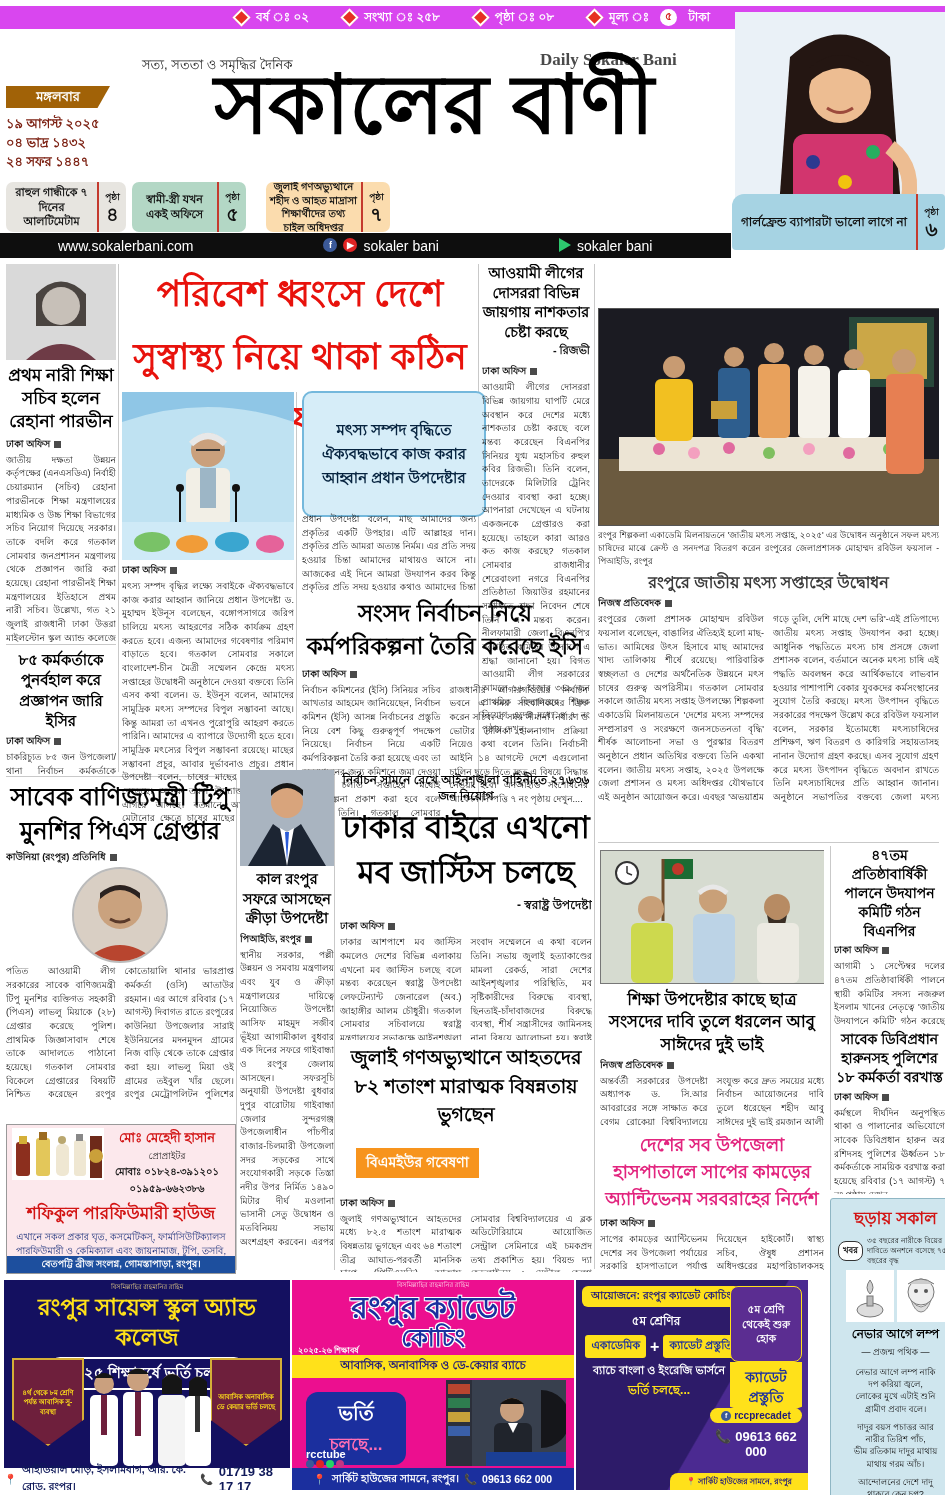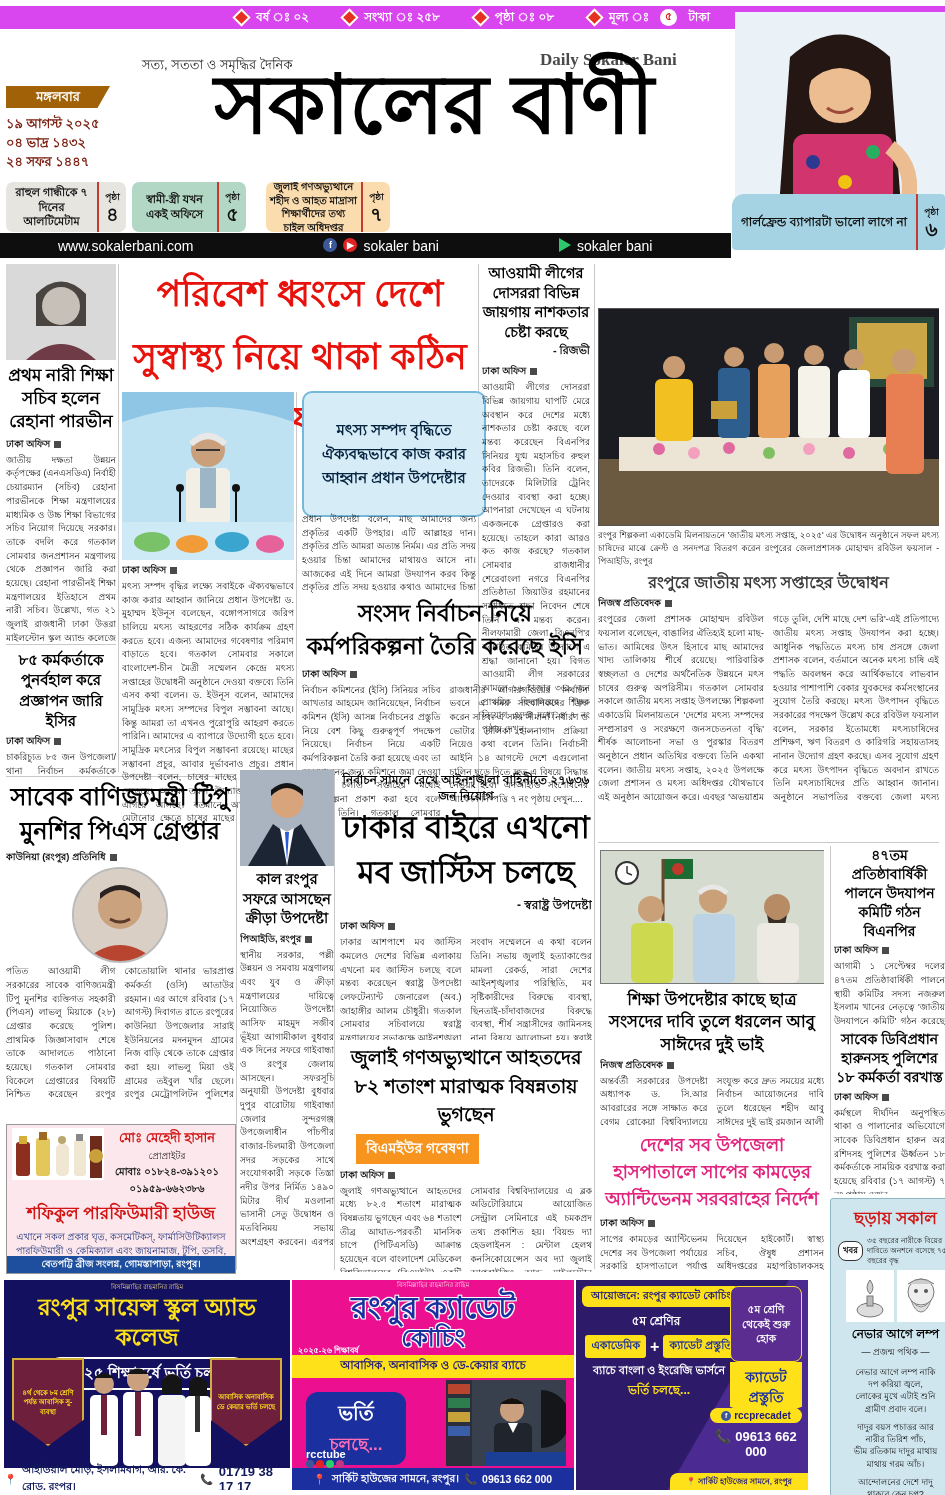--- a/index.html
+++ b/index.html
@@ -390,21 +390,21 @@
     <div class="attr" style="font-size:12px;">- স্বরাষ্ট্র উপদেষ্টা</div>
     <div class="byline">
         <span>ঢাকা অফিস</span>
         <span class="bmark"></span>
       </div>
     <div class="body cols2" style="height:126px;">ঢাকার আশপাশে মব জাস্টিস কমলেও দেশের বিভিন্ন এলাকায় এখনো মব জাস্টিস চলছে বলে মন্তব্য করেছেন স্বরাষ্ট্র উপদেষ্টা লেফটেন্যান্ট জেনারেল (অব.) জাহাঙ্গীর আলম চৌধুরী। গতকাল সোমবার সচিবালয়ে স্বরাষ্ট্র মন্ত্রণালয়ের সভাকক্ষে আইনশৃঙ্খলা বাহিনীর ১২তম সভা শেষে এক সংবাদ সম্মেলনে এ কথা বলেন তিনি। সভায় জুলাই হত্যাকাণ্ডের মামলা রেকর্ড, সারা দেশের আইনশৃঙ্খলার পরিস্থিতি, মব সৃষ্টিকারীদের বিরুদ্ধে ব্যবস্থা, ছিনতাই-চাঁদাবাজদের বিরুদ্ধে ব্যবস্থা, শীর্ষ সন্ত্রাসীদের জামিনসহ নানা বিষয়ে আলোচনা হয়। স্বরাষ্ট্র উপদেষ্টা বলেন, নির্বাচনের আগে আমরা ১৫ হাজার ৮৫১ জন পুলিশ সদস্য নিয়োগ দিয়েছি। বিজিবিতে ৪ হাজার ৪৬৯ জন, আনসারে ৫ হাজার ৫৫১ জন, কারা ১ হাজার ৫৫৮ জন এবং ফায়ার সার্ভিস ও সিভিল ডিফেন্সে ২০৮ জন নিয়োগ ৭ নং পৃষ্ঠায় দেখুন....</div>
   </div>
 
   <div class="abs" style="left:340px;top:1044px;width:252px;height:228px;overflow:hidden;">
     <div class="hl" style="font-size:19px;line-height:1.5;">জুলাই গণঅভ্যুত্থানে আহতদের ৮২ শতাংশ মারাত্মক বিষন্নতায় ভুগছেন</div>
-    <div style="margin:4px 0;padding-left:16px;"><span class="orangetag">বিএমইউর গবেষণা</span></div>
+    <div style="margin:18px 0;padding-left:16px;"><span class="orangetag">বিএমইউর গবেষণা</span></div>
     <div class="byline">
         <span>ঢাকা অফিস</span>
         <span class="bmark"></span>
       </div>
     <div class="body cols2" style="height:118px;">জুলাই গণঅভ্যুত্থানে আহতদের মধ্যে ৮২.৫ শতাংশ মারাত্মক বিষন্নতায় ভুগছেন এবং ৬৪ শতাংশ তীব্র আঘাত-পরবর্তী মানসিক চাপে (পিটিএসডি) আক্রান্ত হয়েছেন বলে বাংলাদেশ মেডিকেল বিশ্ববিদ্যালয়ের (বিএমইউ) একটি গবেষণায় উঠে এসেছে। গতকাল সোমবার বিশ্ববিদ্যালয়ের এ ব্লক অডিটোরিয়ামে আয়োজিত সেন্ট্রাল সেমিনারে এই চমকপ্রদ তথ্য প্রকাশিত হয়। 'বিয়ন্ড দ্যা হেডলাইনস : মেন্টাল হেলথ কনসিকোয়েন্সেস অব দ্যা জুলাই আপরাইজিং আন্ড মাইলস্টোন ট্র্যাজেডি' শীর্ষক এই সেমিনারের আয়োজন করে বিশ্ববিদ্যালয়ের সেন্ট্রাল সেমিনার সাব-কমিটি। অনুষ্ঠানে সভাপতিত্ব করেন সাব-কমিটির চেয়ারপার্সন অধ্যাপক ডা. আফজালুন নেসা এবং সঞ্চালনা করেন সদস্য সচিব সহযোগী অধ্যাপক ৭ নং পৃষ্ঠায় দেখুন....</div>
   </div>
 
   <div class="abs" style="left:600px;top:850px;width:224px;height:278px;overflow:hidden;">
     <div class="photo" style="width:224px;height:132px;border:1px solid #777;">
       <svg width="224" height="132" viewBox="0 0 224 132">

